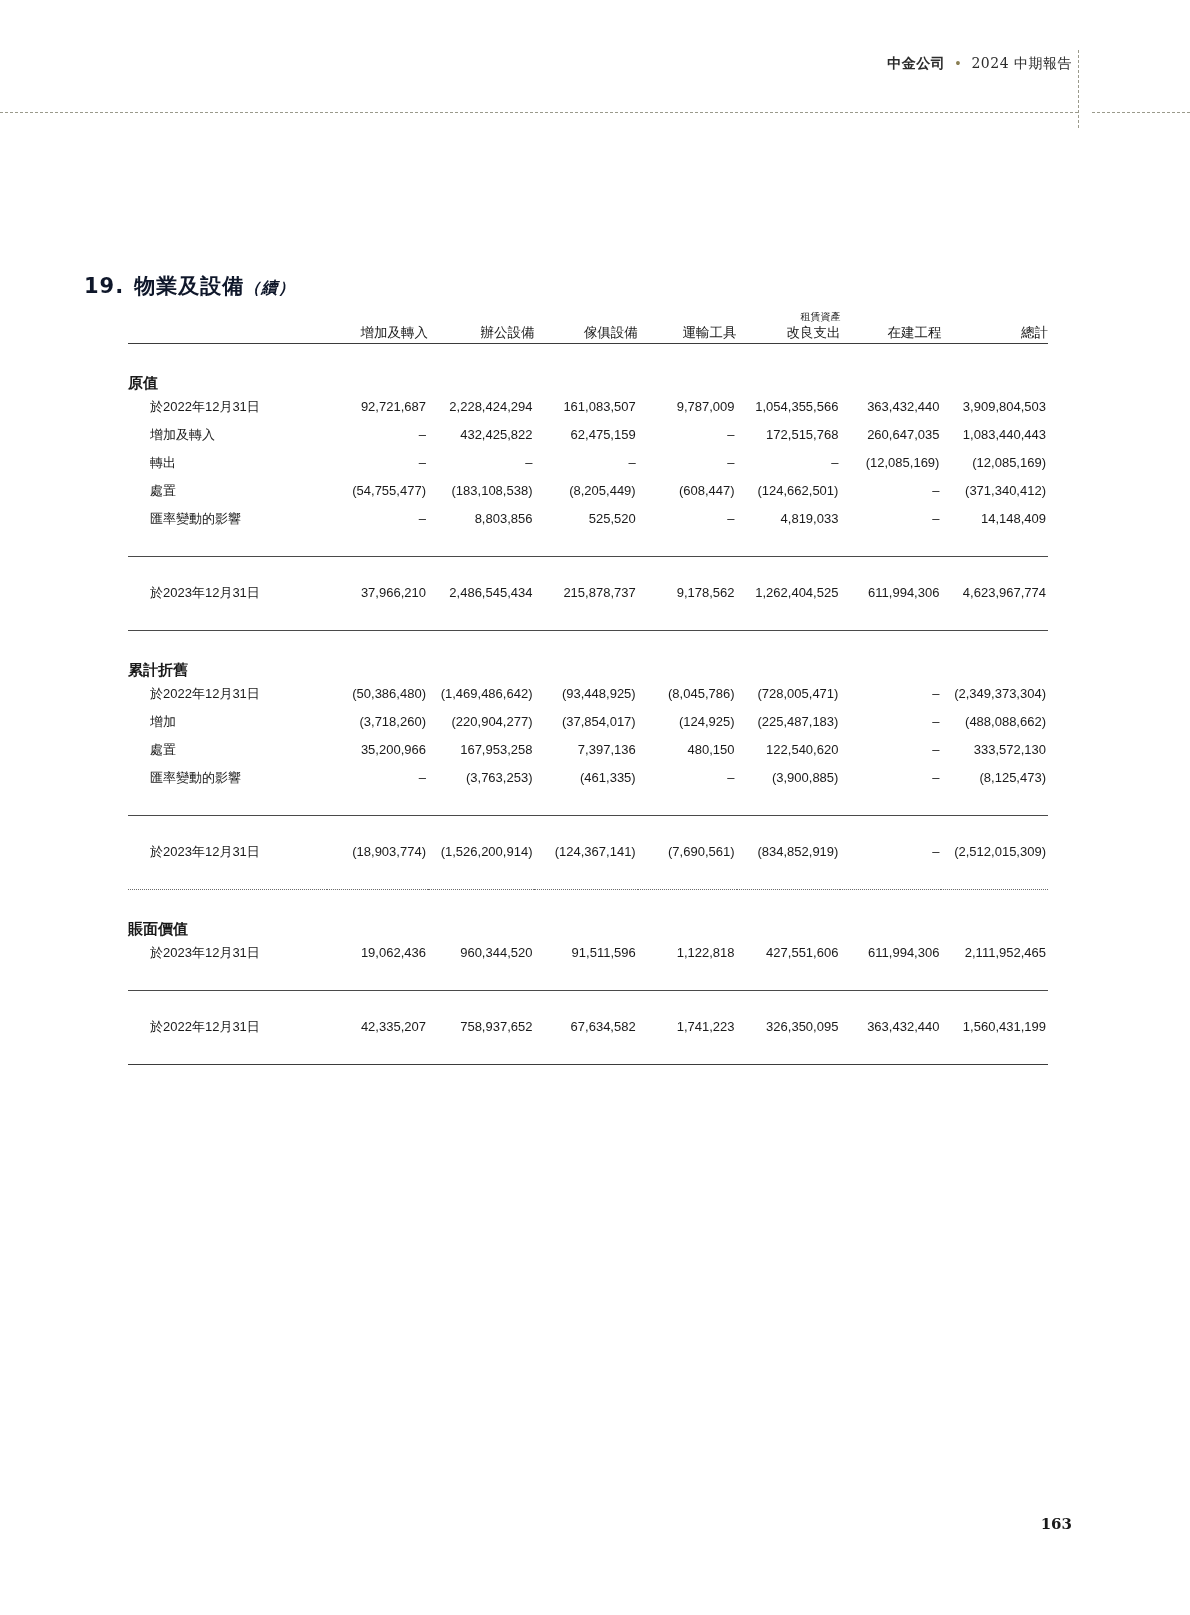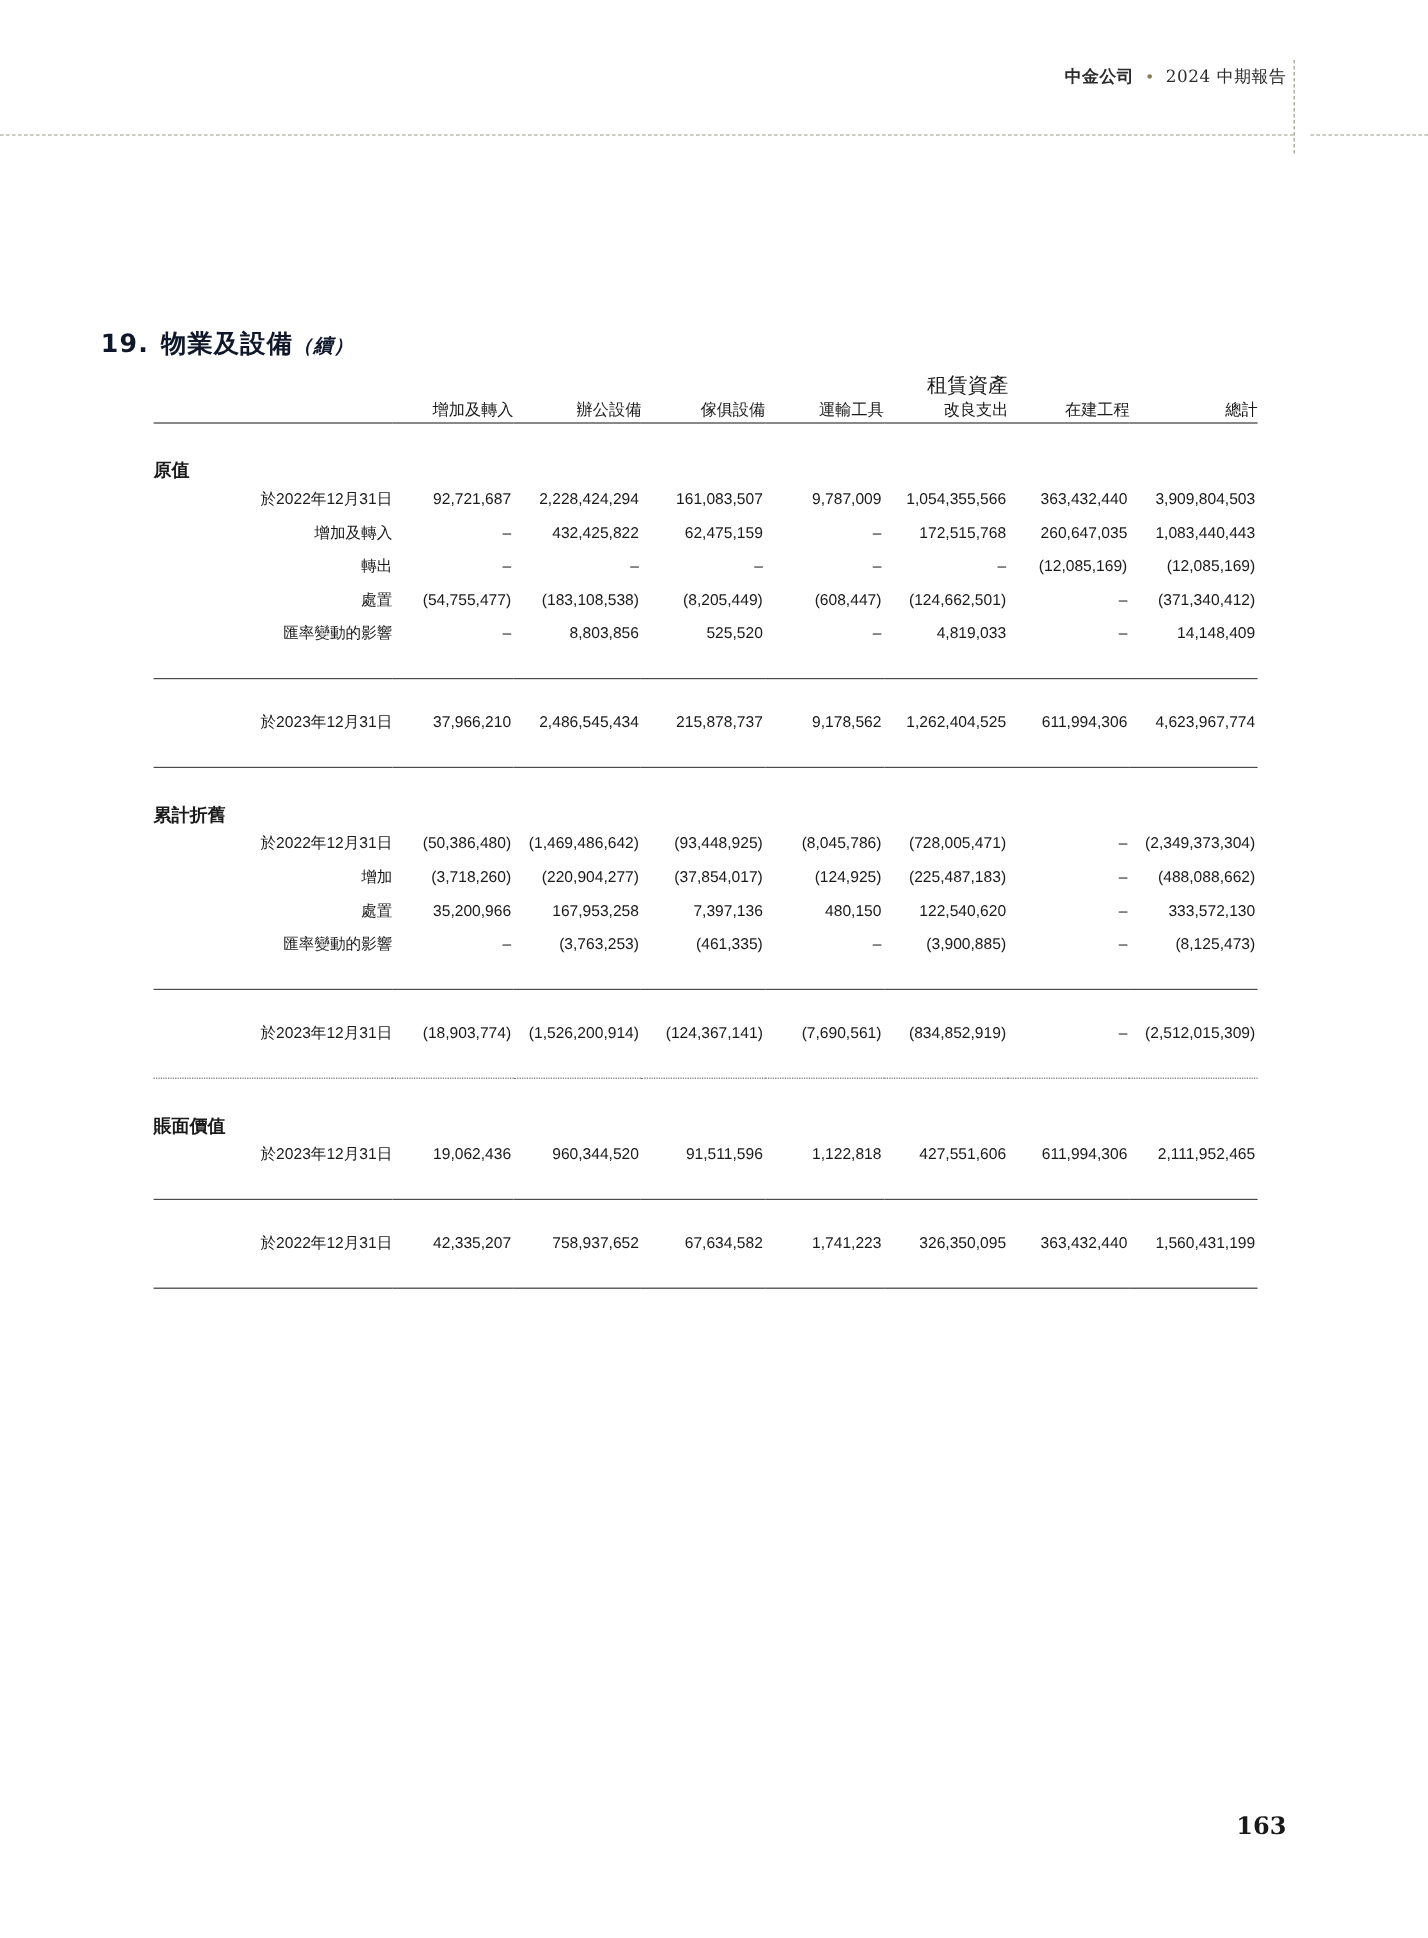--- a/index.html
+++ b/index.html
@@ -104,21 +104,21 @@
   .hdr-sub td {
     text-align: right;
     font-weight: 400;
     font-size: 13.5px;
     color: #1a1a1a;
     padding-bottom: 4px;
     white-space: nowrap;
   }
   .hdr-top td {
     text-align: right;
-    font-size: 17px;
+    font-size: 10px;
     padding-bottom: 2px;
     white-space: nowrap;
   }
   .hdr-rule td {
     border-bottom: 1px solid #3b3b3b;
     height: 1px;
     padding-top: 4px;
   }
 
   .spacer-sm td { height: 22px; }
@@ -131,21 +131,21 @@
     white-space: nowrap;
   }
   tr.row td {
     font-size: 13px;
     line-height: 28px;
     text-align: right;
     white-space: nowrap;
     color: #1a1a1a;
   }
   tr.row td.lbl {
-    text-align: right;
+    text-align: left;
     padding-left: 22px;
   }
   tr.row td.num {
     padding-right: 2px;
     font-family: "Liberation Sans", sans-serif;
   }
 
   .rule-thin td {
     border-bottom: 1px solid #4a4a4a;
     height: 1px;
@@ -164,21 +164,21 @@
     font-size: 0;
     line-height: 0;
   }
 
   
   .page-number {
     position: absolute;
     bottom: 82px;
     right: 118px;
     font-family: "DejaVu Serif", serif;
-    font-size: 20px;
+    font-size: 15px;
     font-weight: 700;
     color: #1a1a1a;
   }
 </style>
 </head>
 <body>
 
 <div class="page-header">
   <span class="brand">中金公司</span>
   <span class="dot">•</span>

